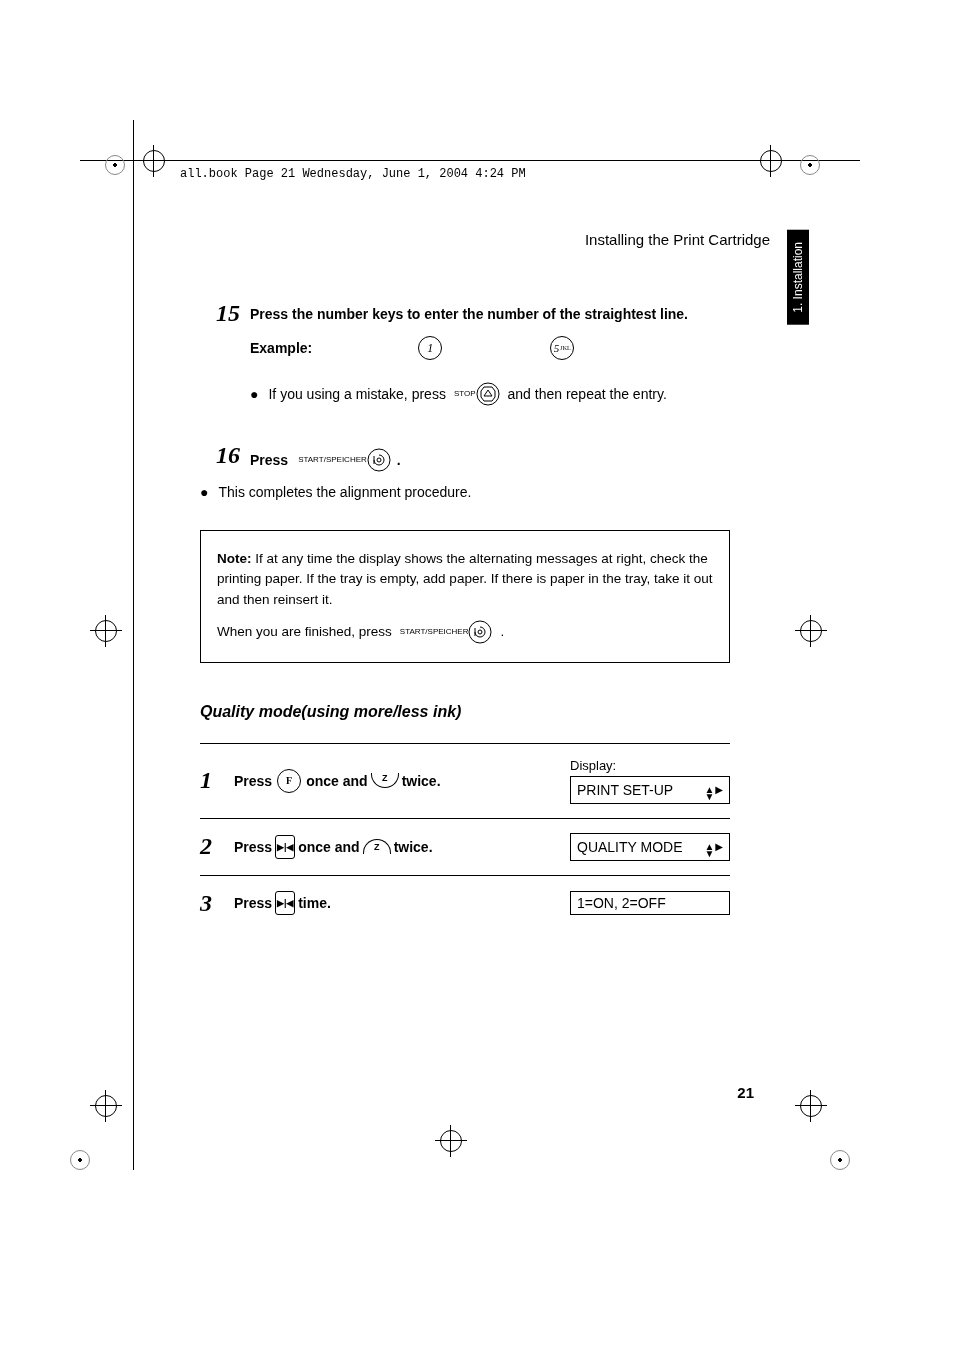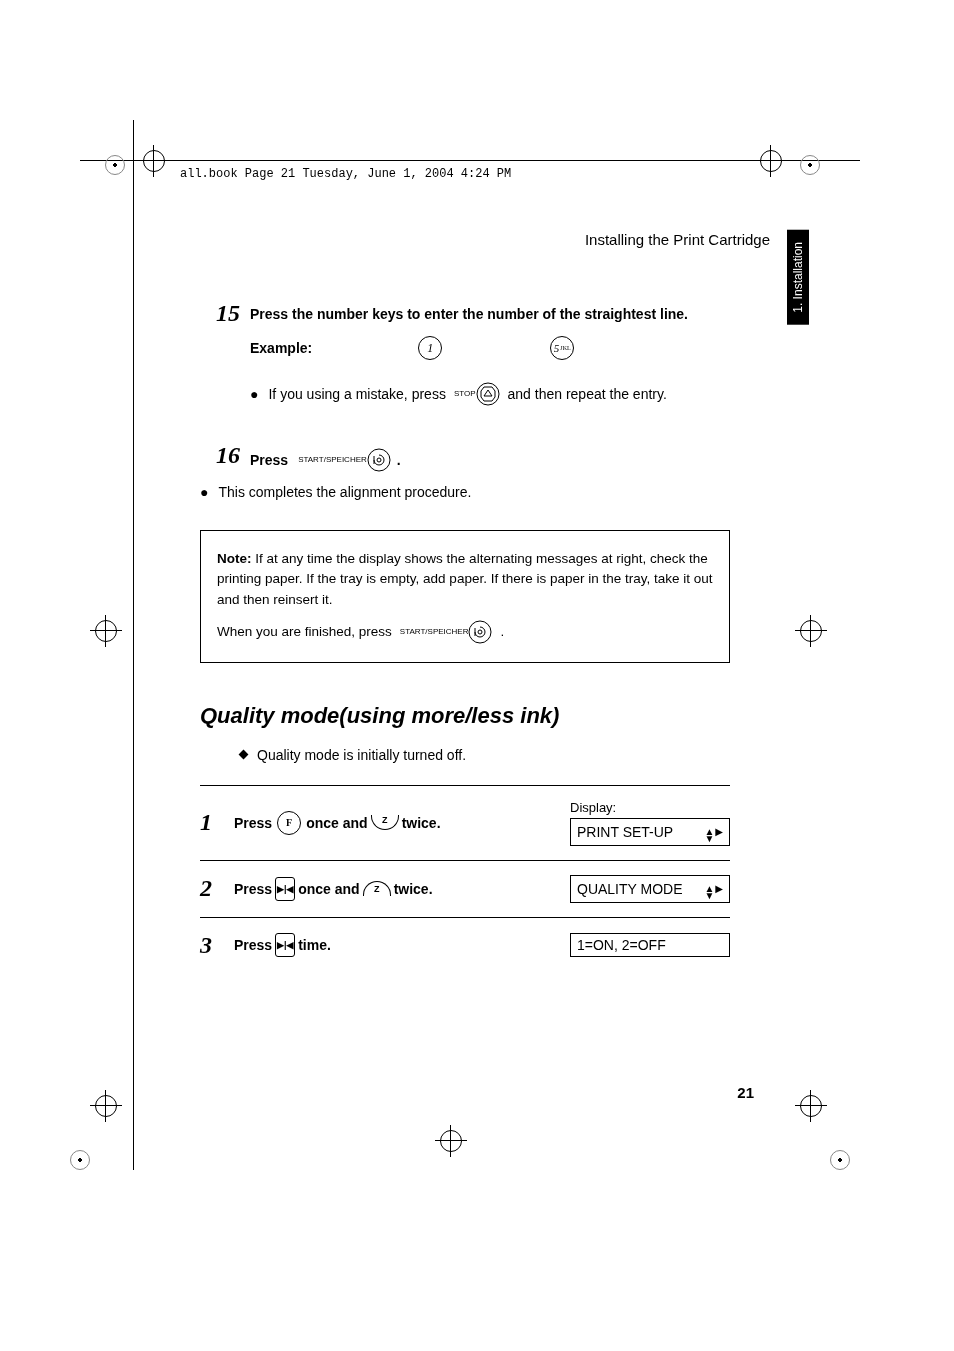--- a/index.html
+++ b/index.html
@@ -127,21 +127,21 @@
   }
   .arrows-between {
     text-align: center;
     font-size: 20px;
     line-height: 1;
     margin: 2px 0 6px 0;
   }
   .subheading {
     font-style: italic;
     font-weight: bold;
-    font-size: 22px;
+    font-size: 16px;
     margin-top: 40px;
     margin-bottom: 18px;
     font-family: Arial, sans-serif;
   }
   .para {
     margin-left: 40px;
     line-height: 1.5;
     font-size: 14px;
     margin-bottom: 18px;
   }
@@ -284,21 +284,21 @@
   <div class="reg" style="left:95px; top:620px;"></div>
   <div class="reg" style="left:800px; top:620px;"></div>
   <div class="reg" style="left:95px; top:1095px;"></div>
   <div class="reg" style="left:800px; top:1095px;"></div>
   <div class="reg" style="left:440px; top:1130px;"></div>
   <div class="starcircle" style="left:105px; top:155px;"></div>
   <div class="starcircle" style="left:800px; top:155px;"></div>
   <div class="starcircle" style="left:70px; top:1150px;"></div>
   <div class="starcircle" style="left:830px; top:1150px;"></div>
 
-  <div class="header-line">all.book  Page 21  Tuesday, June 1, 2004  4:24 PM</div>
+  <div class="header-line">all.book  Page 21  Wednesday, June 1, 2004  4:24 PM</div>
 
   <div class="section-title">Installing the Print Cartridge</div>
   <div class="side-tab">1. Installation</div>
 
   <div class="content">
 
     <div class="step-row">
       <div class="step-num">15</div>
       <div class="step-body">
         <span class="bold">Press the number keys to enter the number of the straightest line.</span>
@@ -369,24 +369,20 @@
               <circle cx="12" cy="12" r="2" fill="none" stroke="#000"></circle>
             </svg>
           </span>
           <span style="width:6px;"></span>
             <span>.</span>
         </div>
       </div>
     </div>
 
     <div class="subheading">Quality mode(using more/less ink)</div>
-    <div style="display:flex; align-items:center;">
-      <span class="diamond"></span>
-      <span>Quality mode is initially turned off.</span>
-    </div>
 
     <div class="proc-section">
 
       <div class="proc-row">
         <div class="proc-num">1</div>
         <div class="proc-left">
           <span>Press</span>
           <span class="key-circle" style="font-style:normal; font-weight:bold; font-size:10px;">F</span>
           <span>once and</span>
           <span class="key-arc-down"><span>Z</span></span>

